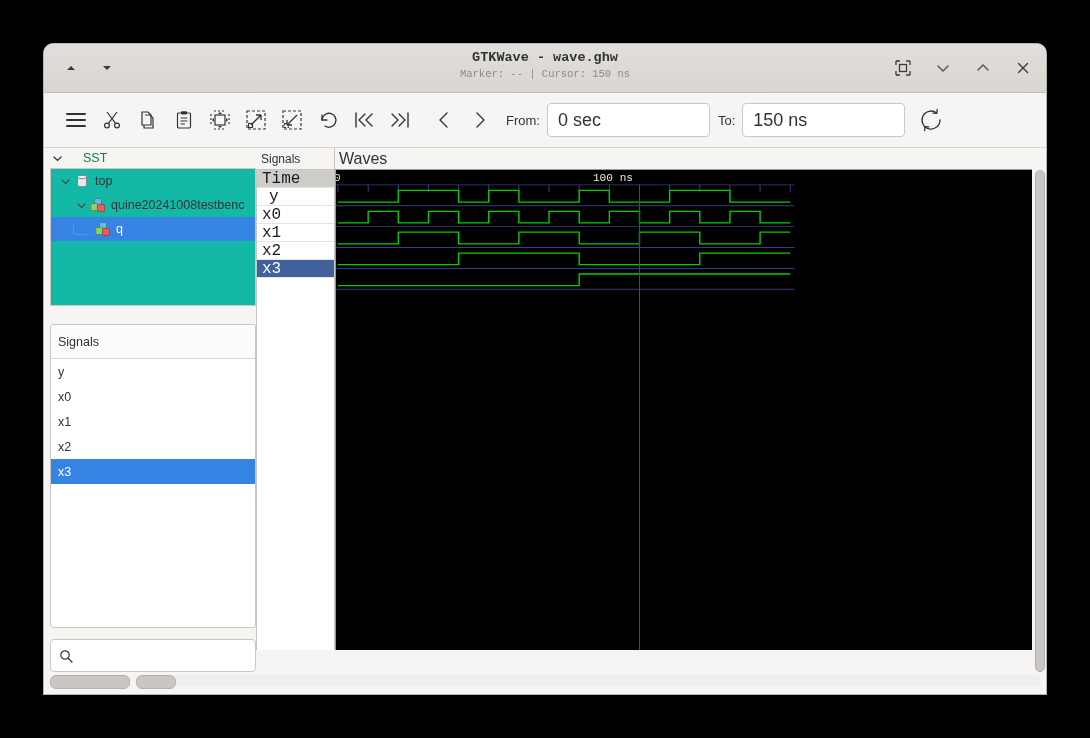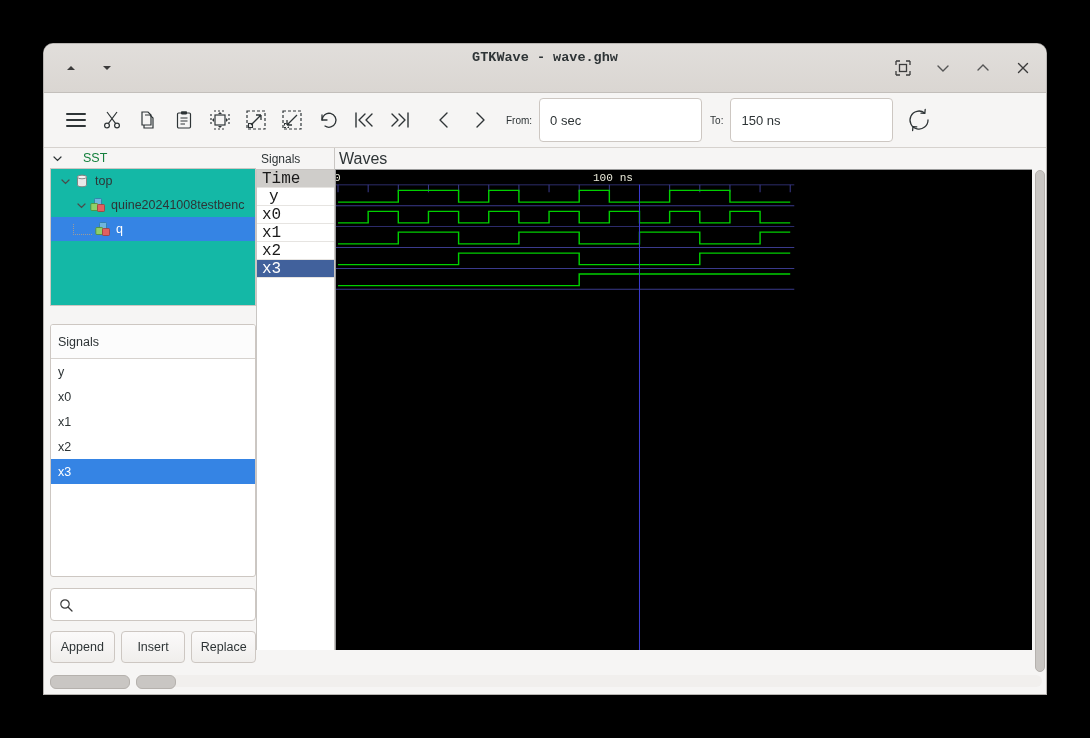--- a/index.html
+++ b/index.html
@@ -50,24 +50,24 @@
     display: flex; align-items: center;
     padding: 0 14px;
     gap: 0px;
   }
   .ticon {
     width: 36px; height: 36px;
     display: flex; align-items: center; justify-content: center;
     color: #2e3436;
   }
   .tb-gap { width: 8px; }
-  .tb-label { font-size: 10px; color: #2e3436; margin: 0 7px 0 8px; }
+  .tb-label { font-size: 13px; color: #2e3436; margin: 0 7px 0 8px; }
   .tb-input {
-    height: 44px; border: 1px solid #cdc7c2; background: #fff;
-    border-radius: 4px; font-size: 13px; color: #2e3436;
+    height: 34px; border: 1px solid #cdc7c2; background: #fff;
+    border-radius: 4px; font-size: 18px; color: #2e3436;
     padding: 0 10px; box-sizing: border-box;
     font-family: "Liberation Sans", sans-serif;
   }
   #from-field { width: 163px; }
   #to-field { width: 163px; }
   
   .body { flex: 1; display: flex; min-height: 0; background: #f6f5f4; }
   
   .leftpane {
     width: 212px; flex: none;
@@ -201,20 +201,21 @@
       </div>
       <div class="tb-btn">
         <svg width="14" height="14" viewBox="0 0 14 14">
             <path d="M3 5 L7 9 L11 5 Z" fill="#3b3b3b"></path>
           </svg>
       </div>
     </div>
 
     <div class="title-center">
       <div class="title-main">GTKWave - wave.ghw</div>
+      <div class="title-sub">Marker: --  |  Cursor: 150 ns</div>
     </div>
 
     <div class="tb-right">
       <div class="tb-btn">
         <svg width="16" height="16" viewBox="0 0 16 16">
           <path d="M1 1 h4 M1 1 v4 M15 1 h-4 M15 1 v4 M1 15 h4 M1 15 v-4 M15 15 h-4 M15 15 v-4" stroke="#3b3b3b" stroke-width="1.3" fill="none"></path>
           <rect x="4.5" y="4.5" width="7" height="7" stroke="#3b3b3b" stroke-width="1.3" fill="none"></rect>
         </svg>
       </div>
       <div class="tb-btn">
@@ -439,25 +440,20 @@
           <span>
             <svg width="14" height="14" viewBox="0 0 14 14">
               <circle cx="6" cy="6" r="4.2" stroke="#3b3b3b" stroke-width="1.2" fill="none"></circle>
               <path d="M9.2 9.2 L13 13" stroke="#3b3b3b" stroke-width="1.3" stroke-linecap="round"></path>
             </svg>
           </span>
           <input class="search-input" type="text" placeholder="" style="">
         </div>
       </div>
 
-      <div class="btnrow">
-        <div class="pbtn">Append</div>
-        <div class="pbtn">Insert</div>
-        <div class="pbtn">Replace</div>
-      </div>
     </div>
 
     <div class="wavepane">
       <div class="wave-top">
 
         <div class="names-col">
           <div class="names-head">Signals</div>
           <div class="names-body">
             <div class="name-row time">
               <span>Time</span>

